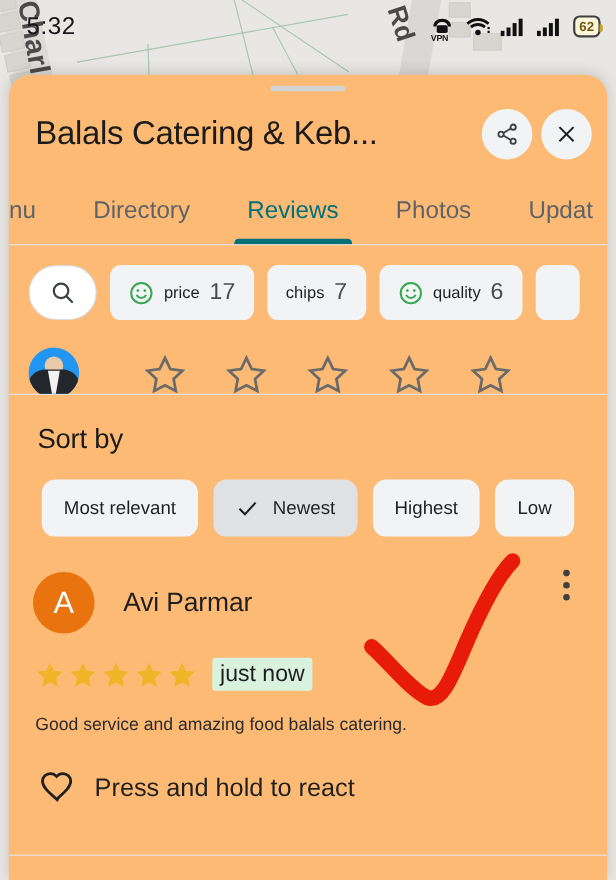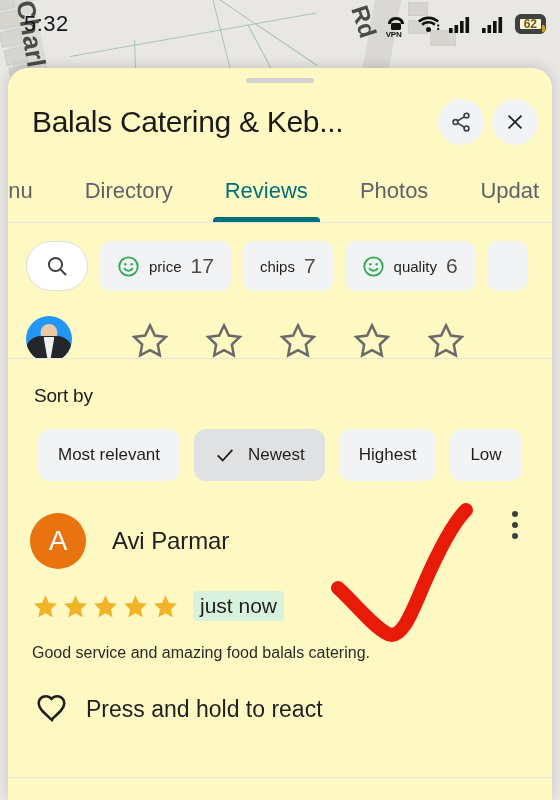--- a/index.html
+++ b/index.html
@@ -50,37 +50,37 @@
   #status-time {
     font-size:22px; color:#16161a; font-weight:400;
     letter-spacing:.5px;
   }
   #status-icons { display:flex; align-items:center; gap:9px; }
 
   .ic { display:block; }
 
   .battery {
     display:flex; align-items:center;
-    border:5px solid #404040;
+    border:2px solid #404040;
     background:#fdf6d8;
     border-radius:6px;
     height:20px; padding:0 4px;
     position:relative;
   }
   .battery-text { font-size:12px; color:#6b5a12; font-weight:600; line-height:1; }
   .battery:after {
     content:""; position:absolute; right:-4px; top:6px;
     width:3px; height:7px; background:#c9a227; border-radius:0 2px 2px 0;
   }
 
   
   #sheet {
     position:absolute;
     left:8px; right:8px; top:68px; bottom:0;
-    background:#fef9c3;
+    background:#fdba74;
     border-radius:20px 20px 0 0;
     box-shadow:0 -2px 12px rgba(0,0,0,.14);
     overflow:hidden;
     z-index:10;
   }
   #sheet-handle {
     width:68px; height:5px; border-radius:3px;
     background:#d3d3d3;
     margin:10px auto 0;
   }
@@ -176,21 +176,21 @@
   }
   #rate-avatar .shirt {
     position:absolute; left:50%; top:21px; transform:translateX(-50%);
     width:11px; height:24px; background:#f2f2f2;
     clip-path:polygon(0 0,100% 0,62% 100%,38% 100%);
   }
   #rate-stars { display:flex; gap:34px; margin-left:58px; margin-top:22px; }
 
   
   #sort-title {
-    font-size:19px; color:#1b1b1b;
+    font-size:25px; color:#1b1b1b;
     padding:26px 0 0 26px;
     letter-spacing:-.2px;
   }
   #sort-row {
     display:flex; align-items:center; gap:14px;
     padding:22px 0 0 30px;
     overflow:hidden; white-space:nowrap;
   }
   .sort-chip {
     height:52px; border-radius:12px;

